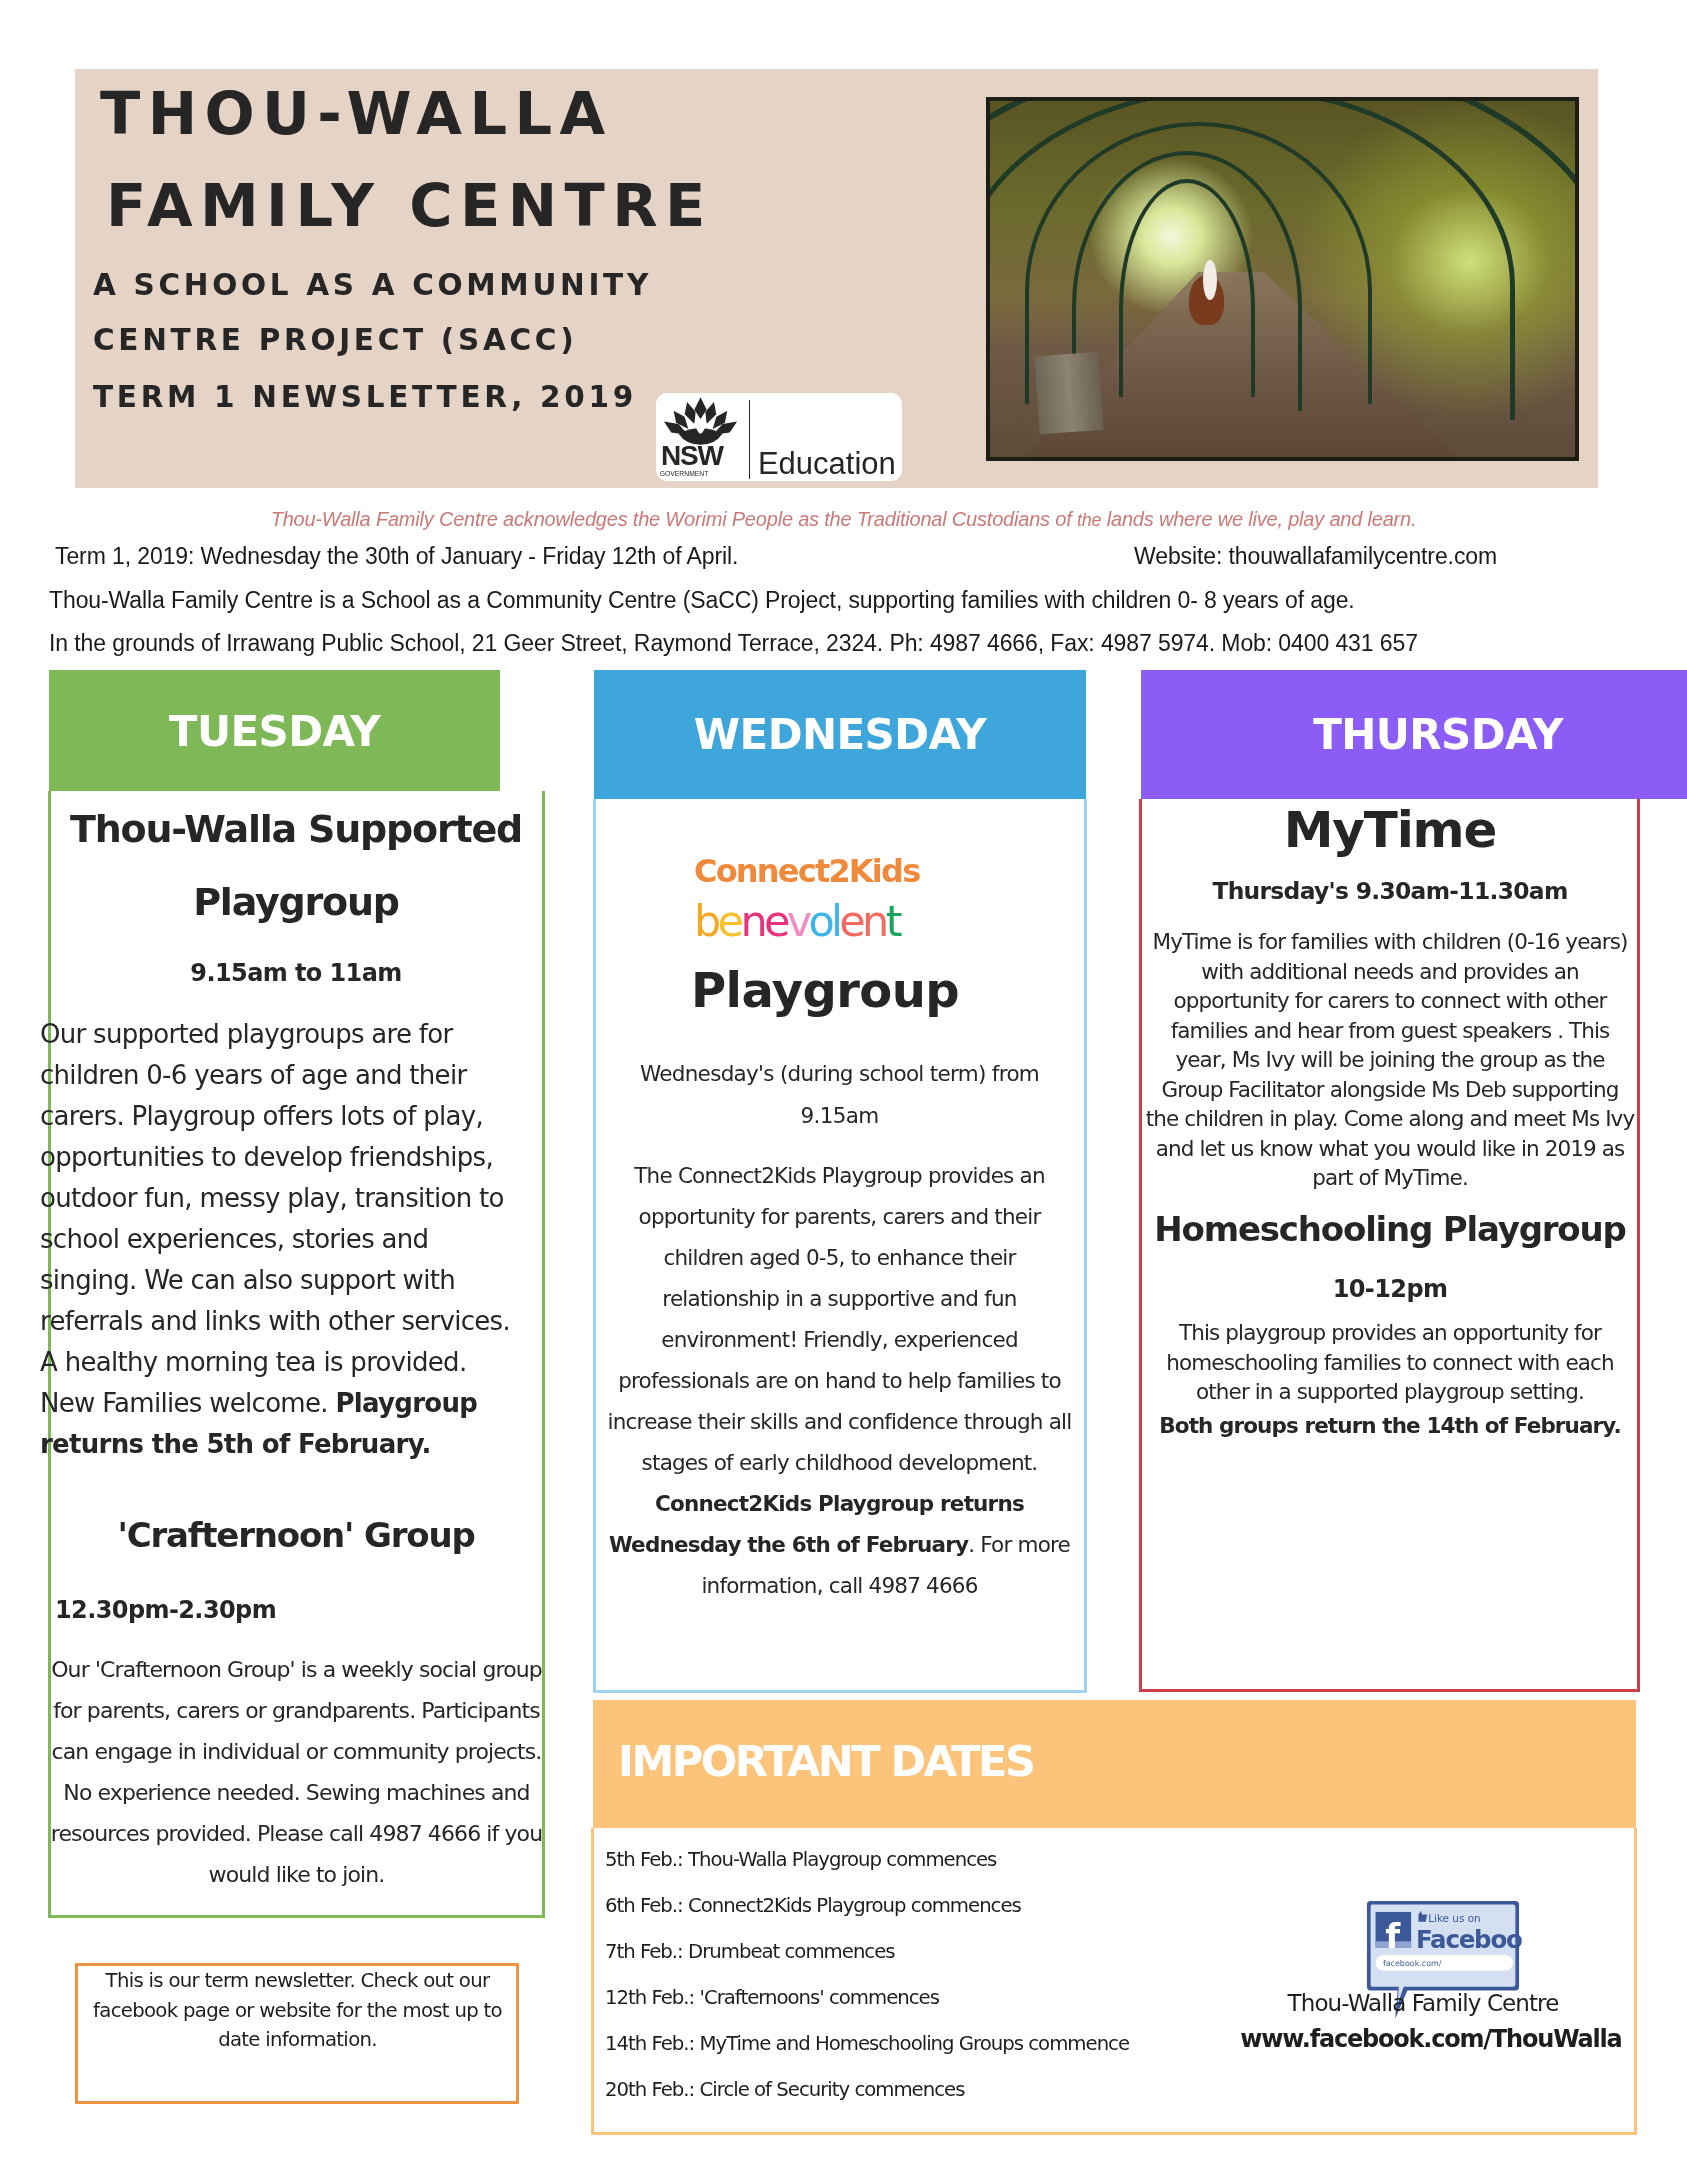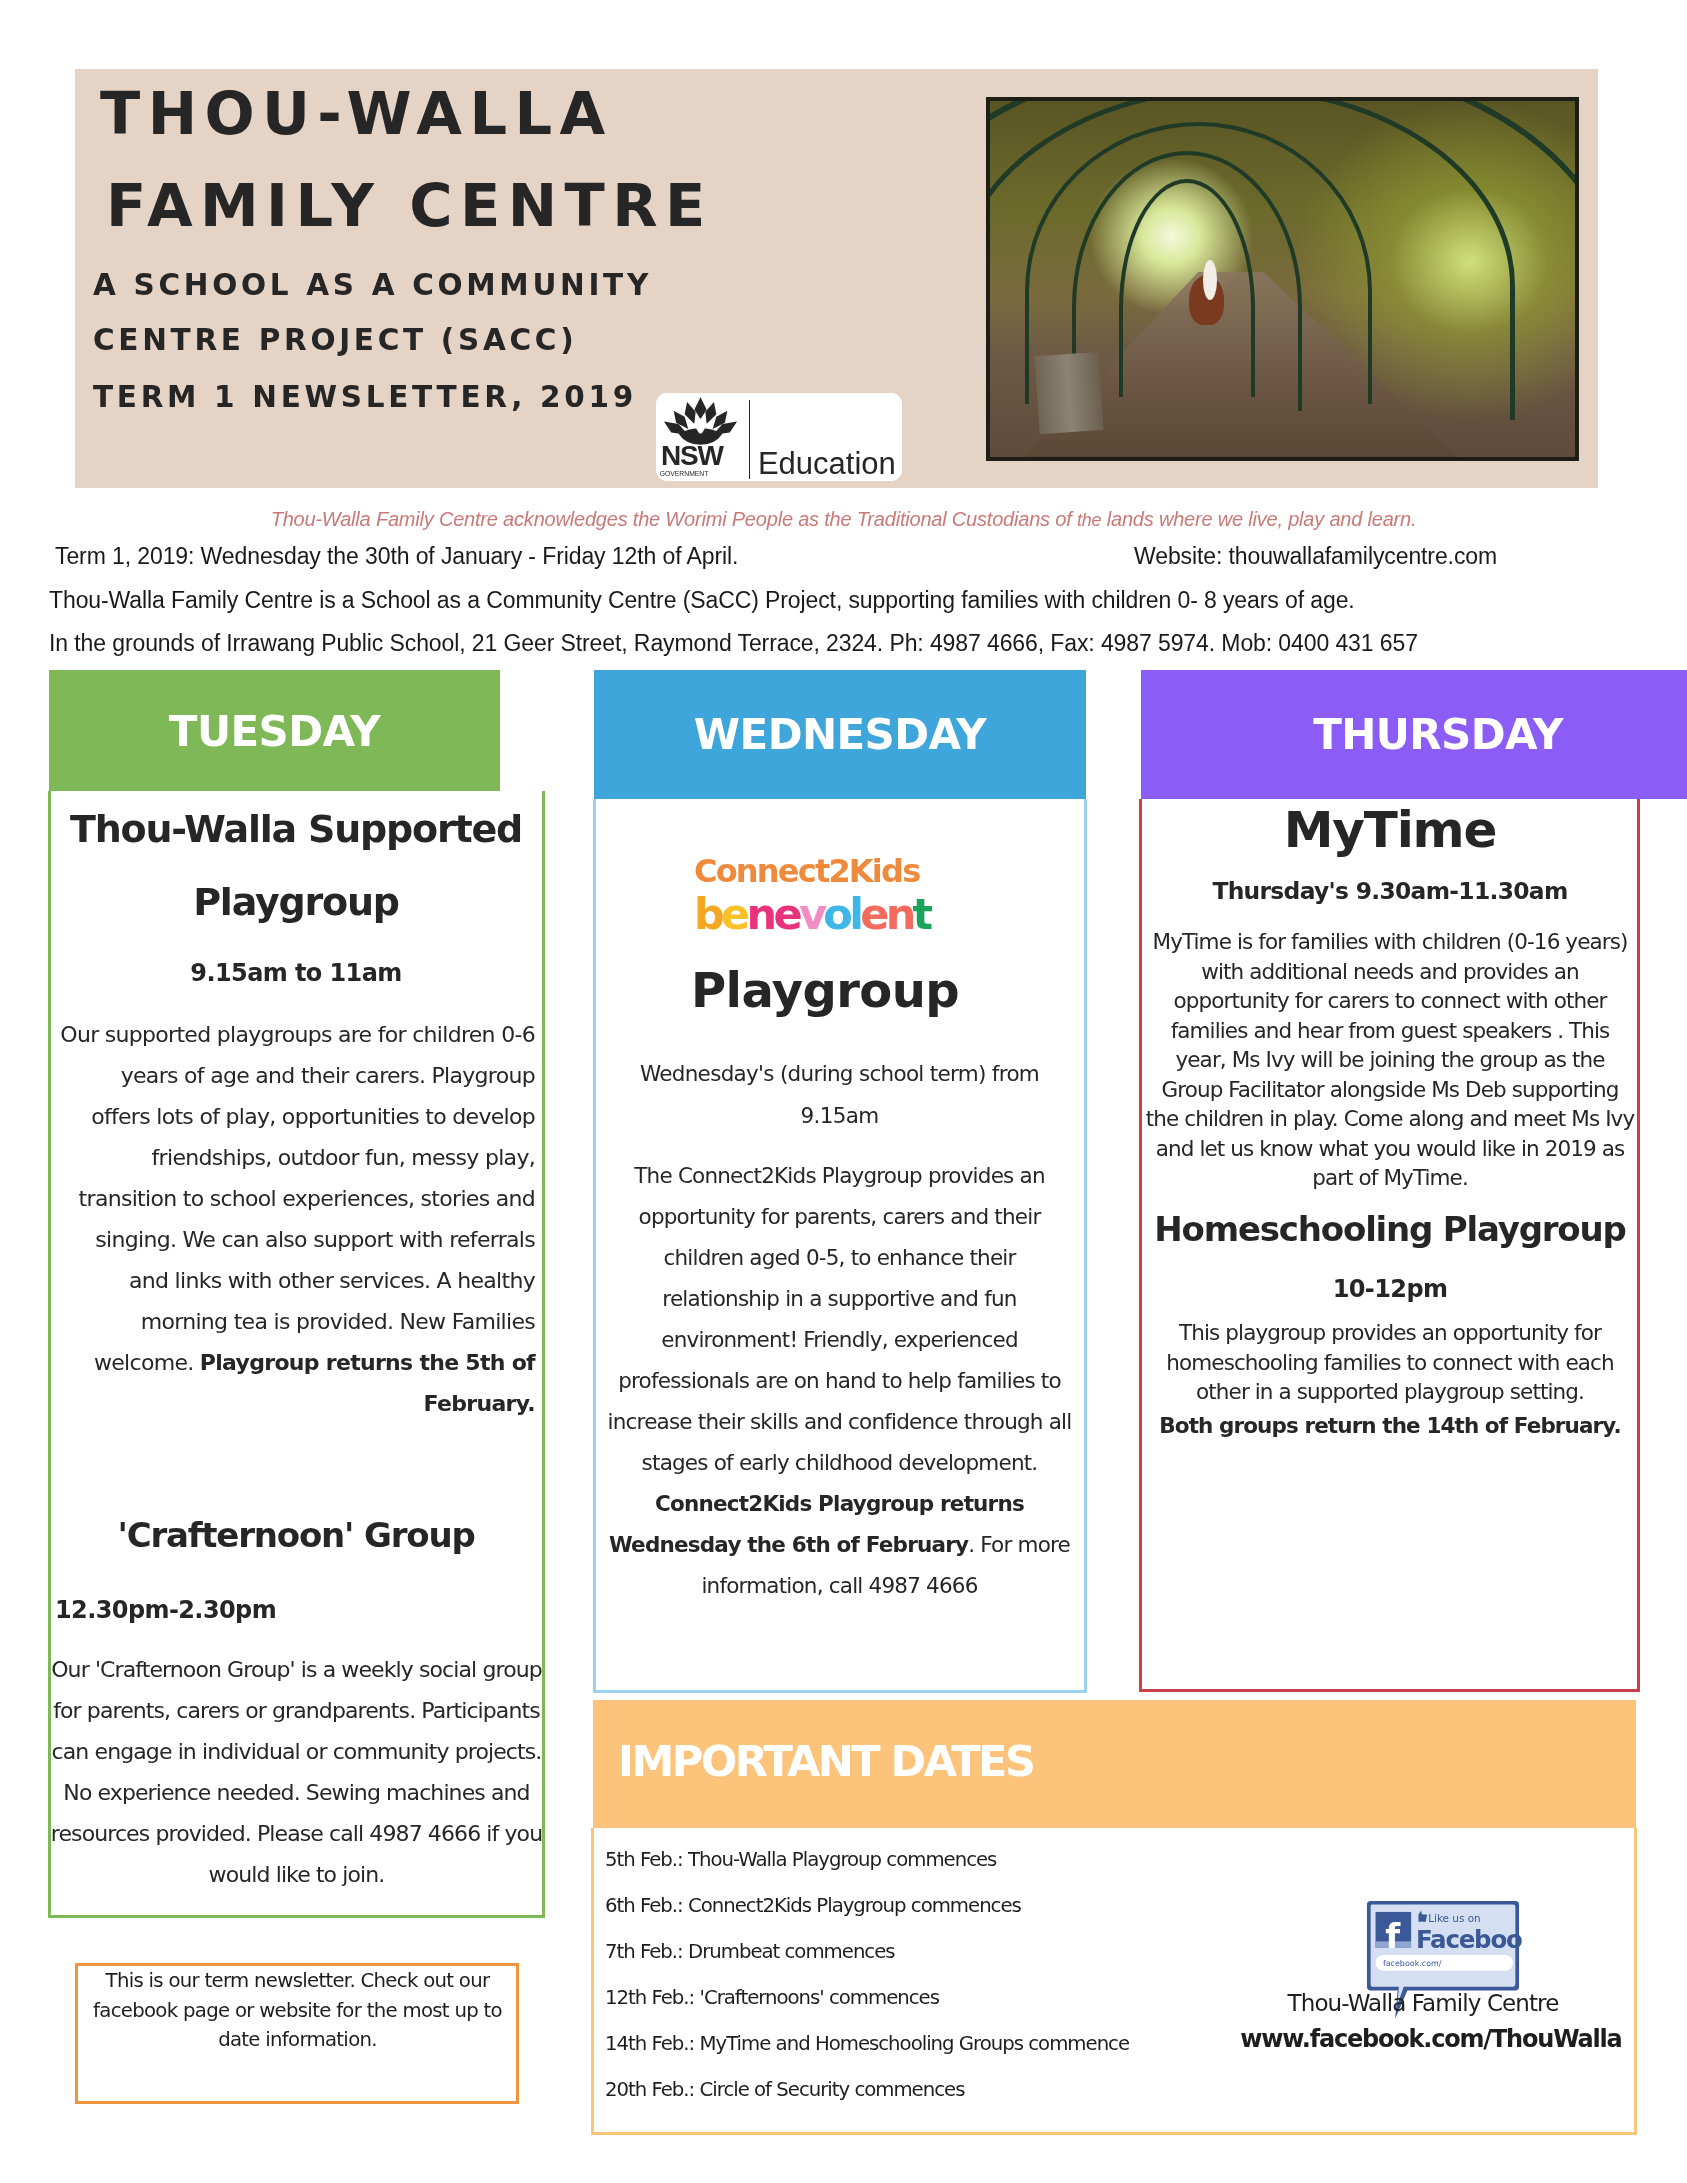--- a/index.html
+++ b/index.html
@@ -56,29 +56,29 @@
   .wed-body { left: 593px; top: 799px; width: 494px; height: 894px; border: 3.1px solid #9dd3ee; border-top: none; }
   .thu-head { left: 1141px; top: 670px; width: 498px; height: 129px; background: #8b5cf6; padding-left: 48px; }
   .thu-body { left: 1139px; top: 799px; width: 501px; height: 893px; border: 3.1px solid #c93f4a; border-top: none; }
 
   .h-big { font-family: "DejaVu Sans", sans-serif; font-weight: bold; color: #262626; }
   .p-body { font-family: "DejaVu Sans", sans-serif; color: #262626; }
 
   
   .tue-title { left: 55px; width: 482px; top: 793px; text-align: center; font-size: 38px; line-height: 73px; letter-spacing: -1.2px; }
   .tue-time { left: 55px; width: 482px; top: 959px; text-align: center; font-size: 24px; letter-spacing: -0.6px; }
-  .tue-desc { left: 58px; width: 477px; top: 1014px; text-align: right; font-size: 22px; line-height: 41px; letter-spacing: -0.7px; }
+  .tue-desc { left: 40px; width: 477px; top: 1014px; text-align: left; font-size: 26px; line-height: 41px; letter-spacing: -0.7px; }
   .craft-title { left: 55px; width: 482px; top: 1515px; text-align: center; font-size: 34px; letter-spacing: -1.2px; }
   .craft-time { left: 55px; width: 482px; top: 1596px; text-align: left; font-size: 24px; letter-spacing: -0.6px; }
   .craft-desc { left: 49px; width: 495px; top: 1649px; text-align: center; font-size: 22px; line-height: 41px; letter-spacing: -0.9px; }
 
   
   .c2k-logo { left: 694px; top: 854px; width: 163px; }
   .c2k-word { font-family: "DejaVu Sans", sans-serif; font-weight: bold; font-size: 32px; color: #ef8a3c; letter-spacing: -1.8px; white-space: nowrap; line-height: 34px; }
-  .benev-word { font-family: "DejaVu Sans", sans-serif; font-weight: bold; font-size: 43px; letter-spacing: -3.7px; white-space: nowrap; line-height: 39px; margin-top: 7px; }
+  .benev-word { font-family: "DejaVu Sans", sans-serif; font-weight: normal; font-size: 43px; letter-spacing: -3.7px; white-space: nowrap; line-height: 39px; margin-top: 14px; }
   .benev-word span { display: inline-block; }
   .wed-title { left: 691px; top: 962px; font-size: 48px; letter-spacing: -0.6px; white-space: nowrap; }
   .wed-when { left: 605px; width: 469px; top: 1053px; text-align: center; font-size: 21.5px; line-height: 42px; letter-spacing: -0.7px; }
   .wed-desc { left: 605px; width: 469px; top: 1155px; text-align: center; font-size: 21.5px; line-height: 41px; letter-spacing: -0.8px; }
 
   
   .thu-title { left: 1144px; width: 492px; top: 793px; text-align: center; font-size: 50px; letter-spacing: -1.2px; line-height: 74px; }
   .thu-time { left: 1144px; width: 492px; top: 877px; text-align: center; font-size: 23.4px; letter-spacing: -0.7px; }
   .thu-desc { left: 1144px; width: 492px; top: 927px; text-align: center; font-size: 21.5px; line-height: 29.5px; letter-spacing: -0.9px; }
   .home-title { left: 1144px; width: 492px; top: 1209px; text-align: center; font-size: 34px; letter-spacing: -1.2px; }

